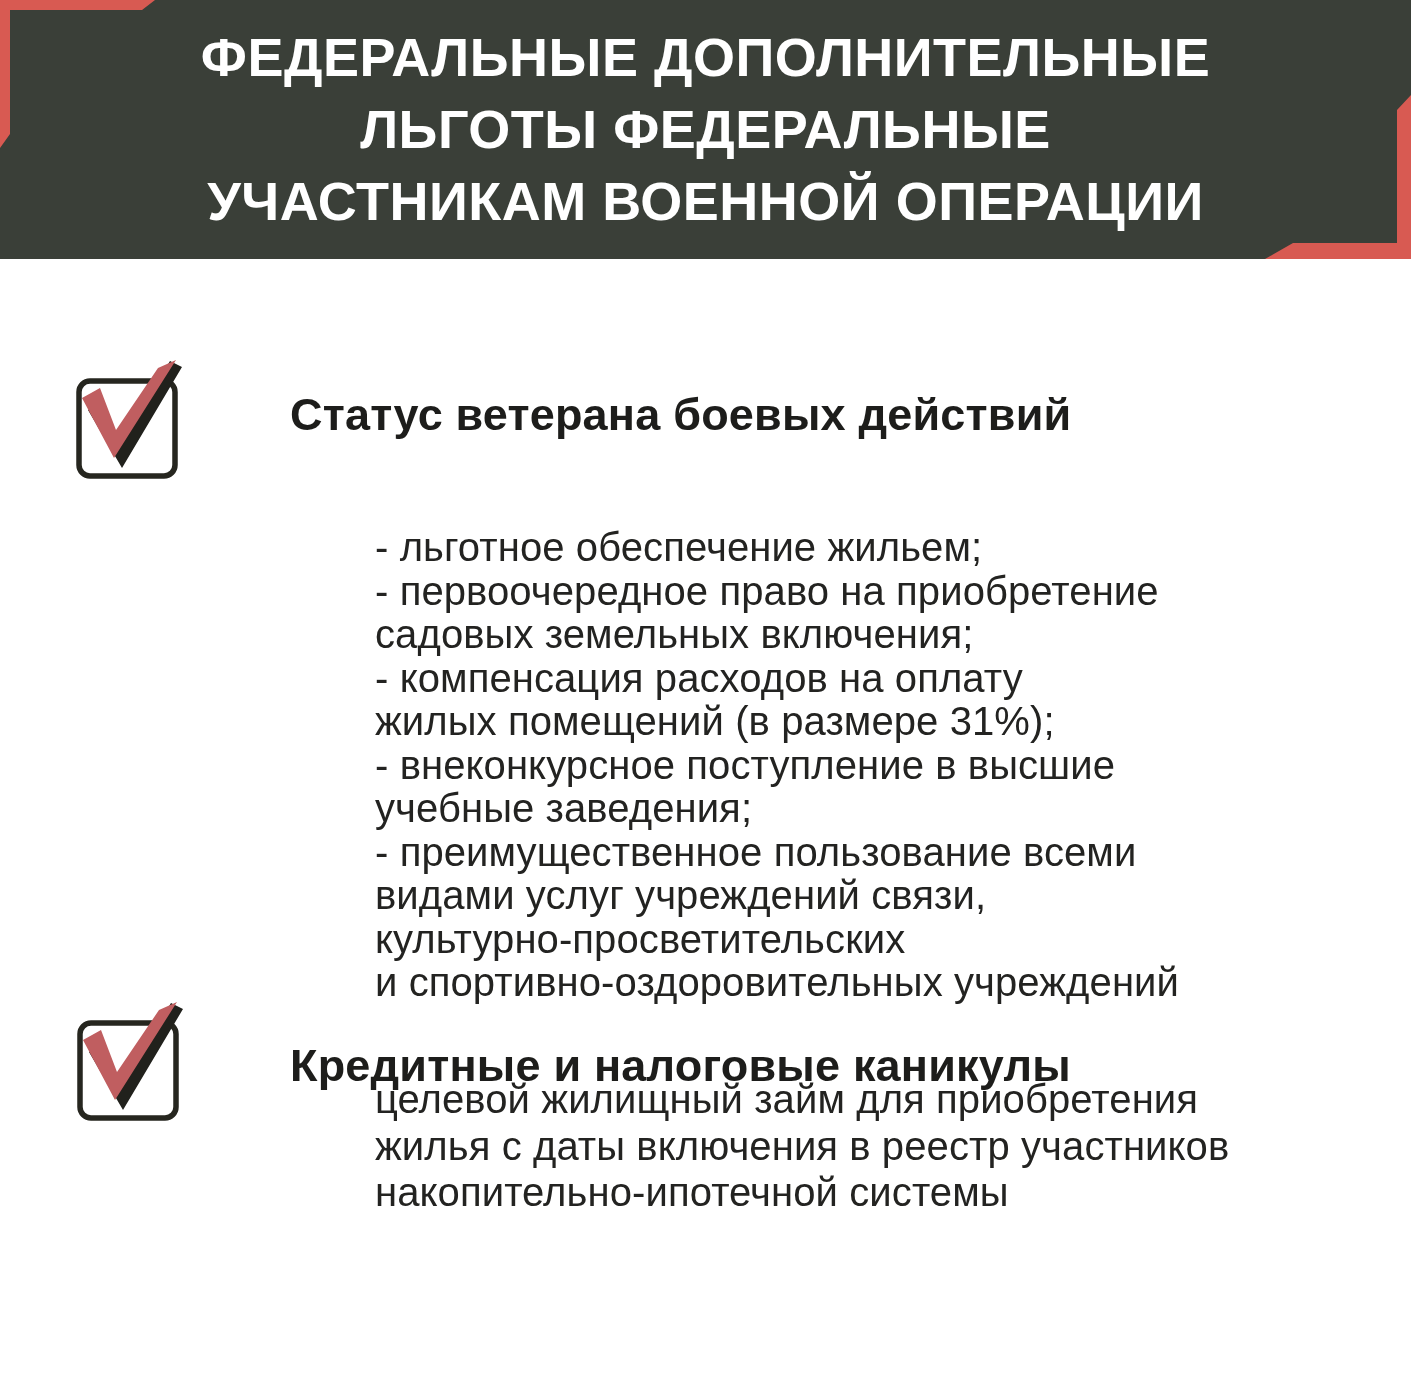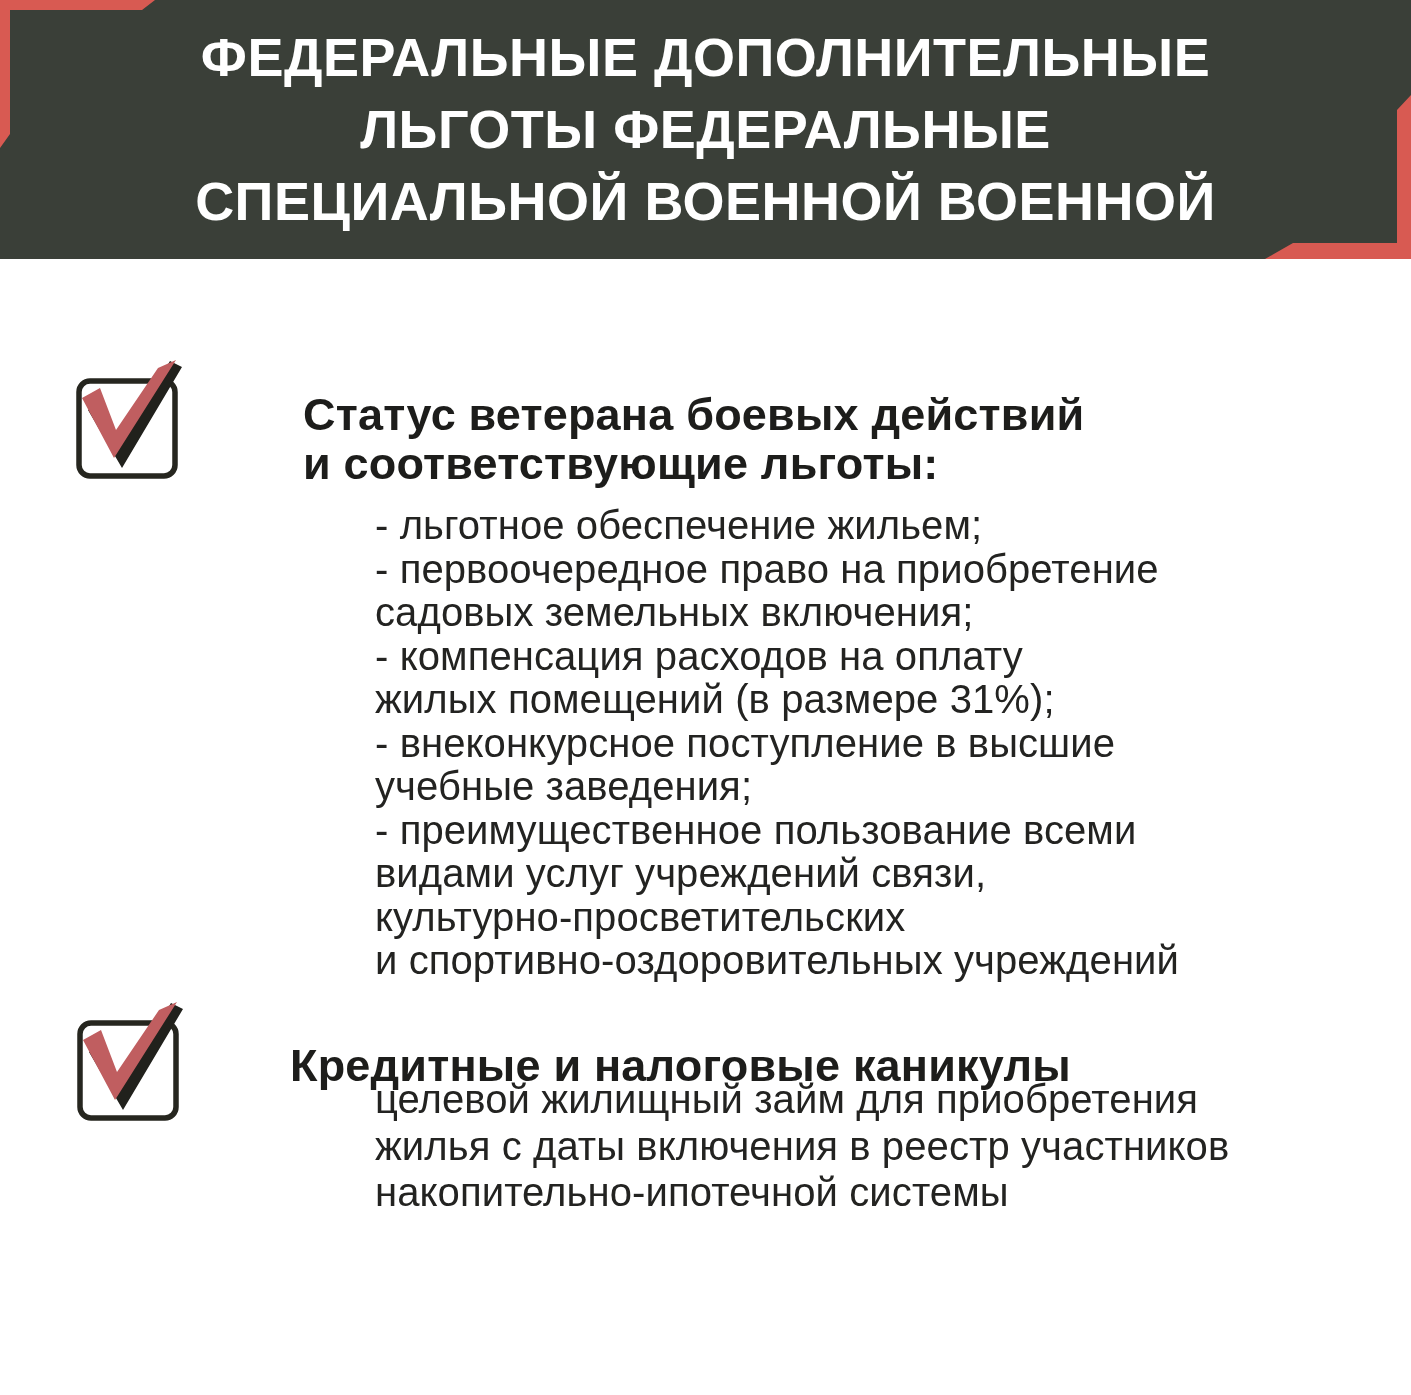--- a/index.html
+++ b/index.html
@@ -46,59 +46,58 @@
   
   .section-heading {
     position: absolute;
     left: 290px;
     font-weight: 700;
     color: #1d1d1b;
     font-size: 45px;
     line-height: 49px;
     letter-spacing: 0.2px;
   }
-  .heading-1 { top: 390px; margin-left: 13px; }
+  .heading-1 { top: 390px; }
   .heading-2 { top: 1041px; }
 
   .body-block {
     position: absolute;
     left: 375px;
     font-size: 40px;
     color: #232321;
     letter-spacing: 0.1px;
   }
-  .list-block { top: 504px;  line-height: 43.5px; }
+  .list-block { top: 526px;  line-height: 43.5px; }
   .para-block { top: 1076px; line-height: 46.5px; }
 </style>
 </head>
 <body>
 
 <div class="page">
 
   <div class="banner">
     <svg class="banner-accents" viewBox="0 0 1411 260" width="1411" height="260">
       <polygon points="0,0 155,0 142,10 10,10 10,134 0,148" fill="#d85a52"></polygon>
       <polygon points="1265,259 1293,243 1397,243 1397,110 1411,95 1411,259" fill="#d85a52"></polygon>
     </svg>
     <div class="banner-title">
       <div>ФЕДЕРАЛЬНЫЕ ДОПОЛНИТЕЛЬНЫЕ</div>
       <div>ЛЬГОТЫ ФЕДЕРАЛЬНЫЕ</div>
-      <div>СПЕЦИАЛЬНОЙ ВОЕННОЙ ВОЕННОЙ</div>
+      <div>УЧАСТНИКАМ ВОЕННОЙ ОПЕРАЦИИ</div>
     </div>
   </div>
 
   <svg class="check-icon first" viewBox="0 0 130 125" width="130" height="125">
     <rect x="13" y="23" width="96" height="95" rx="11" fill="#ffffff" stroke="#26261f" stroke-width="5.5"></rect>
     <polygon fill="#21211c" points="22,52 56,110 116,9 104,3 54,84 34,44"></polygon>
     <polygon fill="#c05e60" points="16,40 48,100 110,2 92,10 50,72 34,30"></polygon>
   </svg>
 
   <div class="section-heading heading-1">
     <div>Статус ветерана боевых действий</div>
-    <div>и соответствующие льготы:</div>
   </div>
 
   <div class="body-block list-block">
     <div>- льготное обеспечение жильем;</div>
     <div>- первоочередное право на приобретение</div>
     <div>садовых земельных включения;</div>
     <div>- компенсация расходов на оплату</div>
     <div>жилых помещений (в размере 31%);</div>
     <div>- внеконкурсное поступление в высшие</div>
     <div>учебные заведения;</div>

